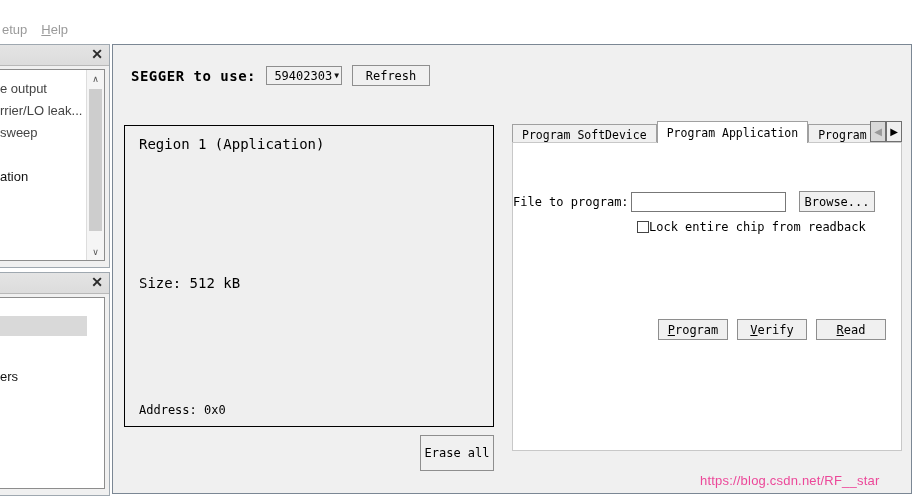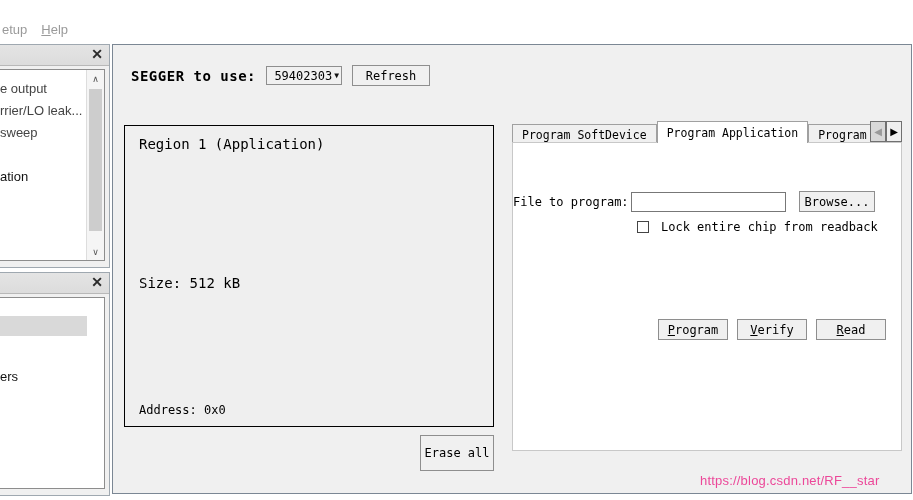--- a/index.html
+++ b/index.html
@@ -312,21 +312,21 @@
     align-items: center;
     justify-content: center;
     font-size: 12px;
     box-sizing: border-box;
   }
   #lock-row {
     position: absolute;
     left: 124px; top: 77px;
     display: flex;
     align-items: center;
-    gap: 12px;
+    gap: 0;
   }
   #lock-checkbox {
     width: 12px; height: 12px;
     background: #fff;
     border: 1px solid #444;
     box-sizing: border-box;
   }
   #lock-label { font-size: 12px; white-space: nowrap; }
 
   #action-row {

